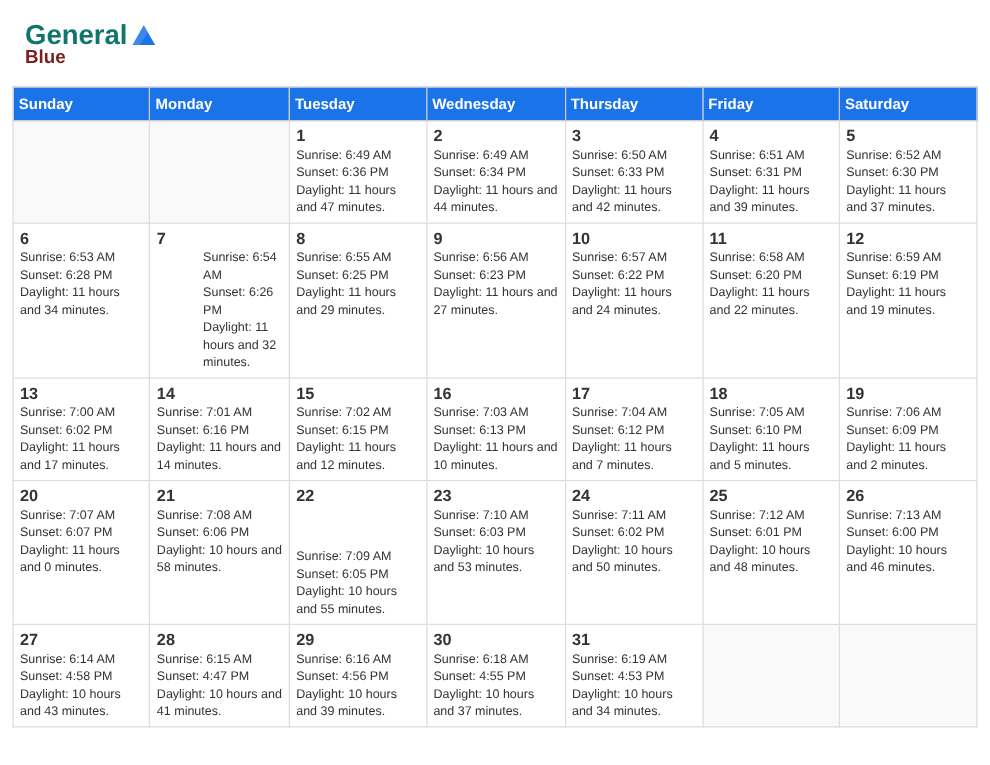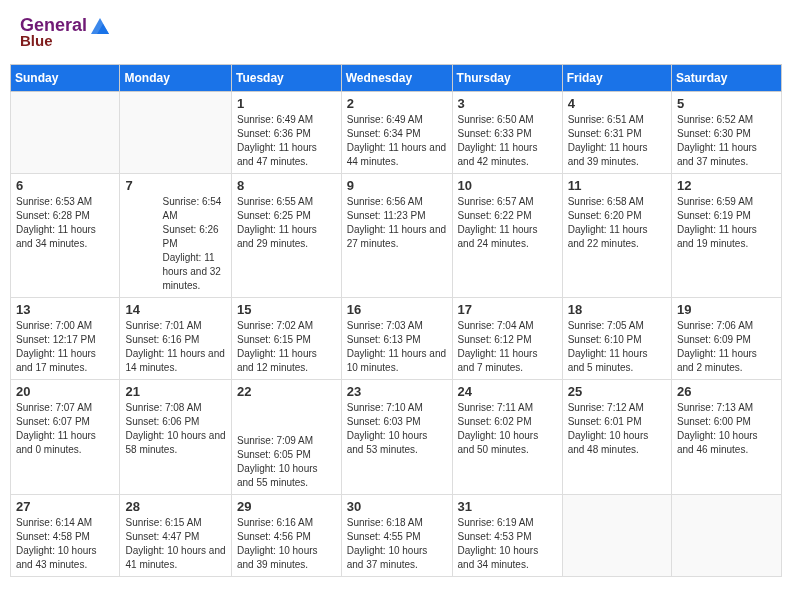--- a/index.html
+++ b/index.html
@@ -74,21 +74,21 @@
       line-height: 1.4;
       font-size: 10px;
     }
   </style>
 </head>
 <body>
 
 <div class="header">
   <div class="logo">
     <div class="logo-row">
-      <span style="font-size:18px;font-weight:bold;color:#701a75;">General</span>
+      <span style="font-size:22px;font-weight:bold;color:#0f766e;">General</span>
       <svg width="22" height="20" viewBox="0 0 22 20" style="margin-left:2px;">
         <polygon points="2,18 11,2 20,18" fill="#1a73e8" opacity="0.85"></polygon>
         <polygon points="8,18 14,8 20,18" fill="#1a73e8"></polygon>
       </svg>
     </div>
     <span style="font-size:15px;font-weight:bold;color:#7f1d1d;margin-top:-4px;">Blue</span>
   </div>
   <div class="title-section">
     <div class="month-title"></div>
     <div class="subtitle"></div>
@@ -157,21 +157,21 @@
         </td>
         <td>
           <div class="day-num">8</div>
           <div class="day-info" style="white-space: pre-line;">Sunrise: 6:55 AM
 Sunset: 6:25 PM
 Daylight: 11 hours and 29 minutes.</div>
         </td>
         <td>
           <div class="day-num">9</div>
           <div class="day-info" style="white-space: pre-line;">Sunrise: 6:56 AM
-Sunset: 11:23 PM
+Sunset: 6:23 PM
 Daylight: 11 hours and 27 minutes.</div>
         </td>
         <td>
           <div class="day-num">10</div>
           <div class="day-info" style="white-space: pre-line;">Sunrise: 6:57 AM
 Sunset: 6:22 PM
 Daylight: 11 hours and 24 minutes.</div>
         </td>
         <td>
           <div class="day-num">11</div>
@@ -183,21 +183,21 @@
           <div class="day-num">12</div>
           <div class="day-info" style="white-space: pre-line;">Sunrise: 6:59 AM
 Sunset: 6:19 PM
 Daylight: 11 hours and 19 minutes.</div>
         </td>
       </tr>
       <tr>
         <td>
           <div class="day-num">13</div>
           <div class="day-info" style="white-space: pre-line;">Sunrise: 7:00 AM
-Sunset: 12:17 PM
+Sunset: 6:02 PM
 Daylight: 11 hours and 17 minutes.</div>
         </td>
         <td>
           <div class="day-num">14</div>
           <div class="day-info" style="white-space: pre-line;">Sunrise: 7:01 AM
 Sunset: 6:16 PM
 Daylight: 11 hours and 14 minutes.</div>
         </td>
         <td>
           <div class="day-num">15</div>

